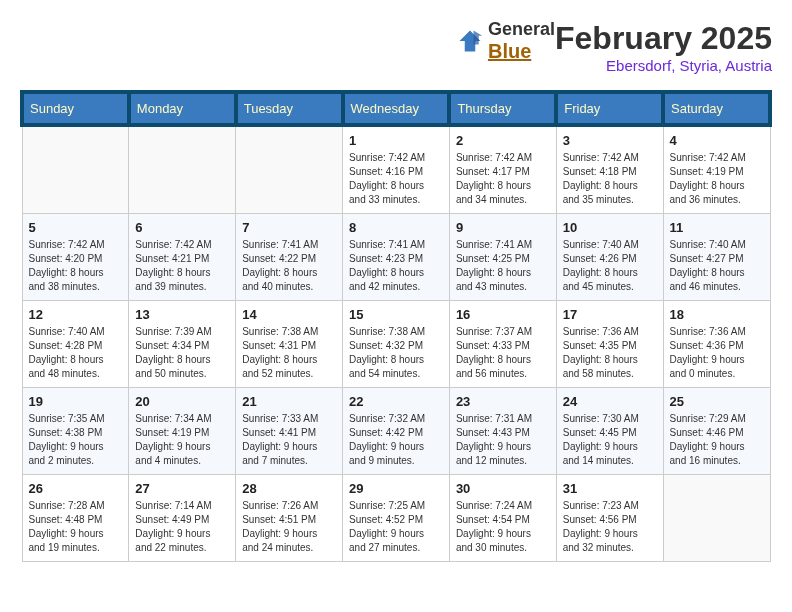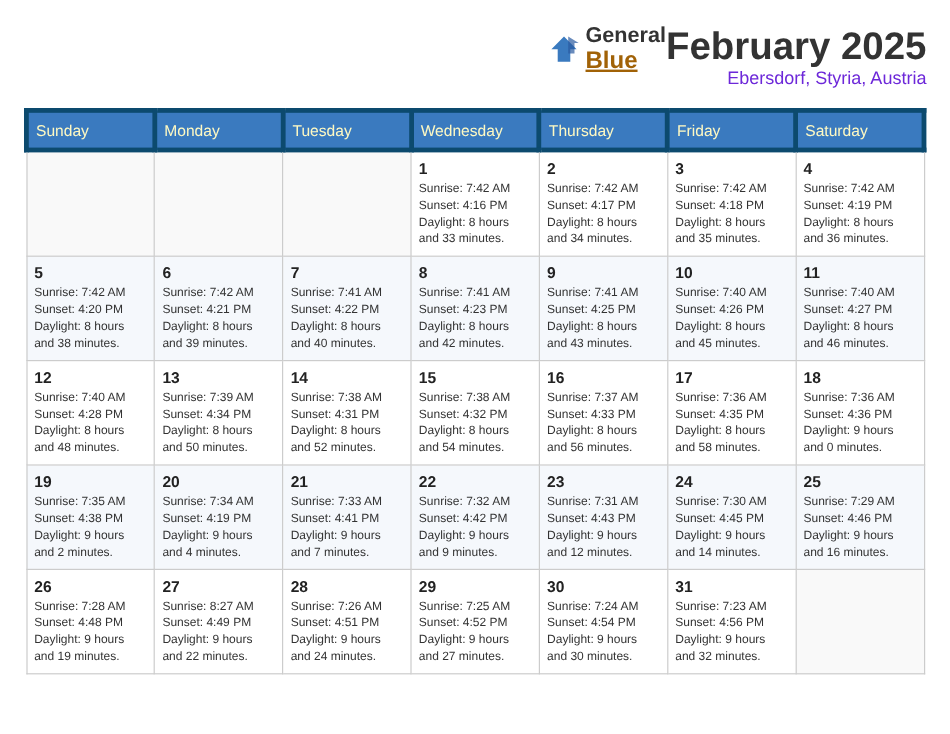--- a/index.html
+++ b/index.html
@@ -317,21 +317,21 @@
       <tr>
         <td>
           <div class="day-number">26</div>
           <div class="day-info" style="white-space: pre-line;">Sunrise: 7:28 AM
 Sunset: 4:48 PM
 Daylight: 9 hours
 and 19 minutes.</div>
         </td>
         <td>
           <div class="day-number">27</div>
-          <div class="day-info" style="white-space: pre-line;">Sunrise: 8:27 AM
+          <div class="day-info" style="white-space: pre-line;">Sunrise: 7:14 AM
 Sunset: 4:49 PM
 Daylight: 9 hours
 and 22 minutes.</div>
         </td>
         <td>
           <div class="day-number">28</div>
           <div class="day-info" style="white-space: pre-line;">Sunrise: 7:26 AM
 Sunset: 4:51 PM
 Daylight: 9 hours
 and 24 minutes.</div>

